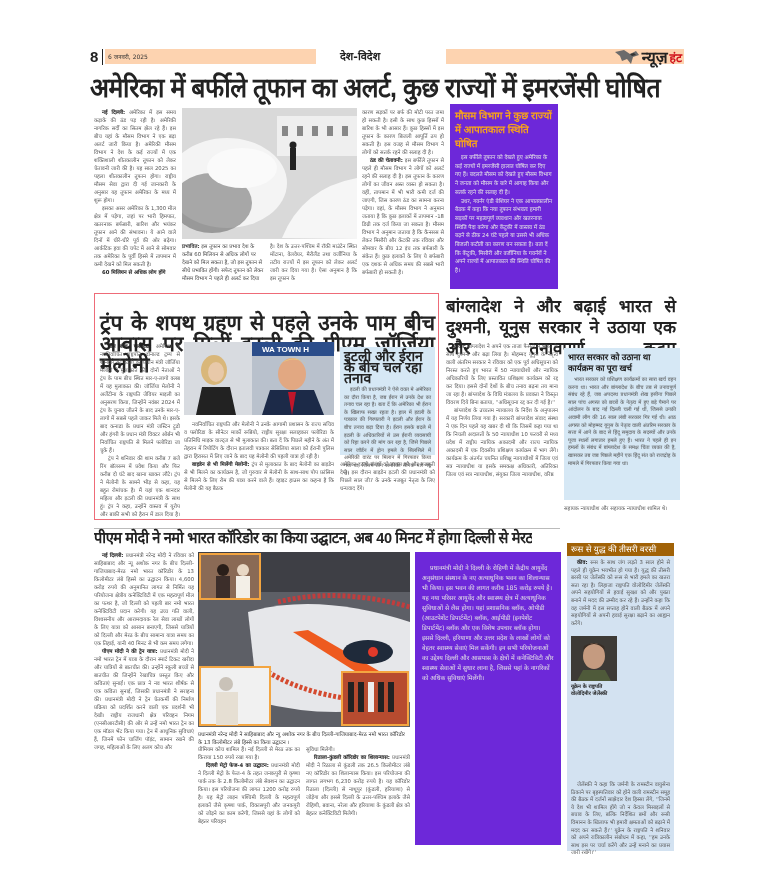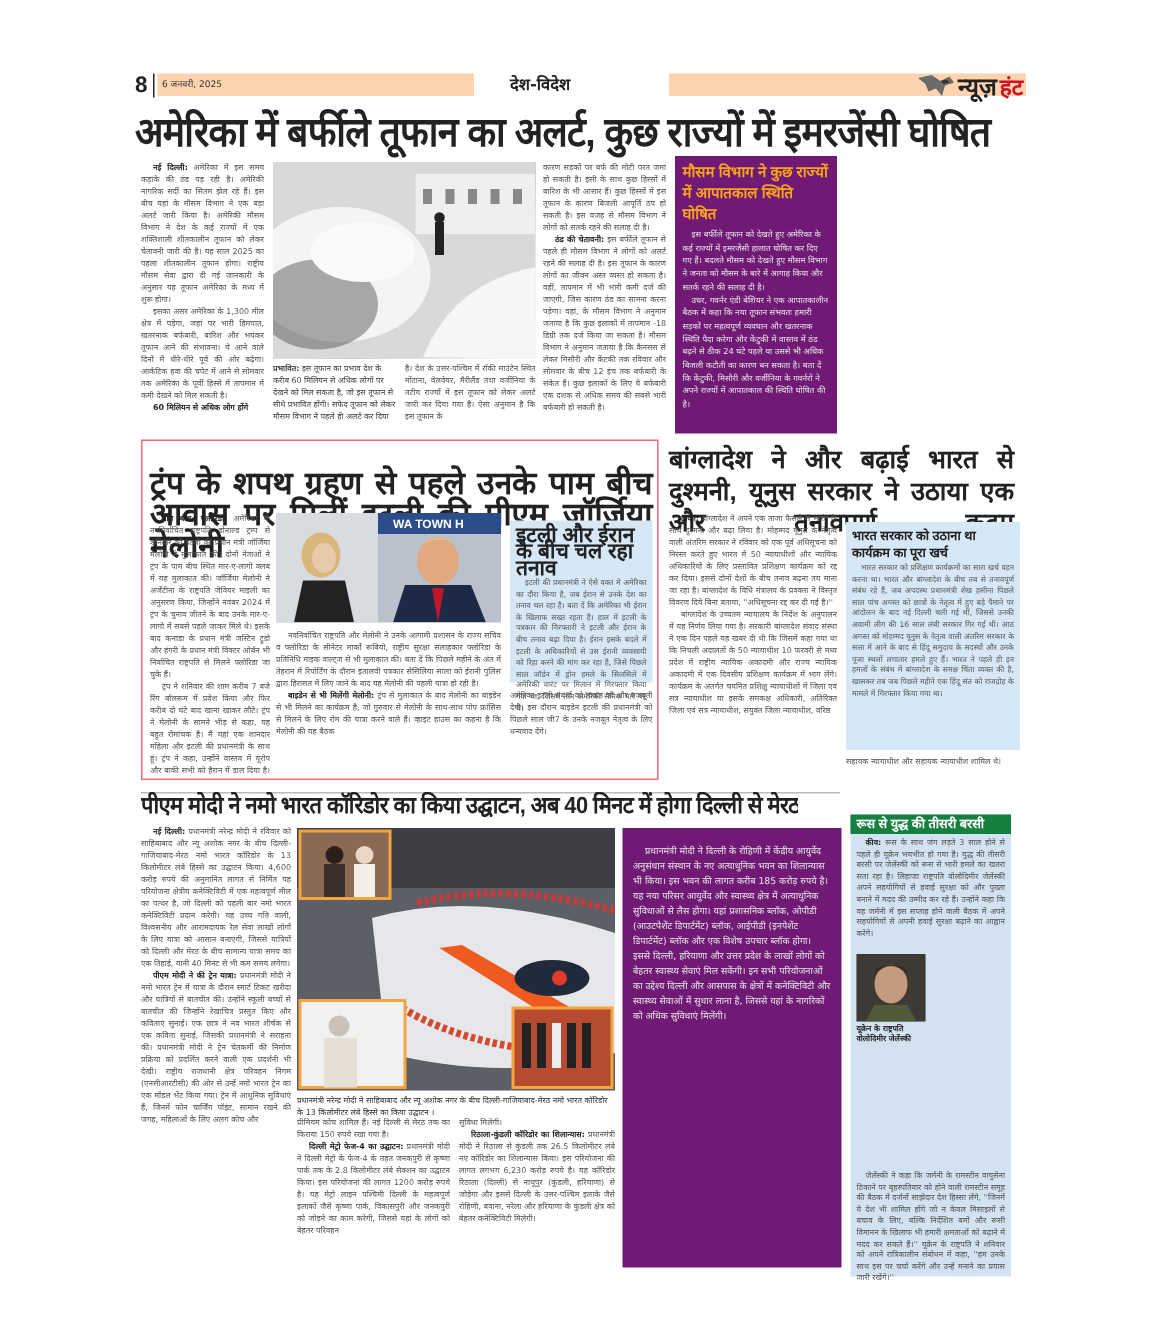--- a/index.html
+++ b/index.html
@@ -10,46 +10,46 @@
   .mast { position: absolute; left: 0; top: 7px; width: 594px; height: 20px; }
   .mast .pnum { position: absolute; left: 0; top: 0; font-weight: bold; font-size: 15px; font-family: "Liberation Sans", sans-serif; line-height: 20px; }
   .mast .sep { position: absolute; left: 12px; top: 2px; width: 1px; height: 16px; background: #222; }
   .mast .bar1 { position: absolute; left: 15px; top: 2px; width: 211px; height: 15px; background: #fdd3b0; }
   .mast .date { position: absolute; left: 18px; top: 3px; font-size: 6px; line-height: 13px; color: #333; }
   .mast .section { position: absolute; left: 250px; top: 0; font-weight: bold; font-size: 11px; line-height: 20px; }
   .mast .bar2 { position: absolute; left: 356px; top: 2px; width: 238px; height: 15px; background: #fdd3b0; }
   .mast .logo { position: absolute; right: 2px; top: 0; height: 20px; display: flex; align-items: center; gap: 2px; }
   .mast .logo .bird { width: 26px; height: 18px; }
   .mast .logo .n1 { font-weight: bold; font-size: 16px; color: #222; }
-  .mast .logo .n2 { font-weight: bold; font-size: 15px; color: #d0101a; }
+  .mast .logo .n2 { font-weight: bold; font-size: 12px; color: #d0101a; }
 
   .h1 { position: absolute; left: 0; top: 30px; width: 594px; font-family: "Liberation Sans", sans-serif; font-weight: bold; font-size: 27px; letter-spacing: -0.5px; line-height: 36px; color: #222; white-space: nowrap; transform: scaleX(0.92); transform-origin: left; }
 
   .txt { font-size: 5.3px; line-height: 8px; color: #555; text-align: justify; }
   .txt b { color: #222; }
   .col { position: absolute; overflow: hidden; }
 
   .photo { position: absolute; overflow: hidden; }
   .snow { background: linear-gradient(135deg, #e8e8e8 0%, #cfcfcf 40%, #9a9a9a 60%, #e4e4e4 80%, #f5f5f5 100%); }
   .caption { position: absolute; font-size: 5.3px; line-height: 8px; color: #444; }
 
-  .darkbox { position: absolute; background: #701a75; color: #e8e8e8; }
+  .darkbox { position: absolute; background: #6d28d9; color: #e8e8e8; }
   .darkbox .dh { font-family: "Liberation Sans", sans-serif; font-weight: bold; color: #f7a21b; }
   .darkbox .dt { font-size: 5.5px; line-height: 8.7px; color: #e6e6e6; }
 
   .redframe { position: absolute; left: 4px; top: 253px; width: 345px; height: 227px; border: 1.5px solid #ee6b78; }
   .h2 { font-family: "Liberation Sans", sans-serif; font-weight: bold; color: #222; line-height: 21px; }
 
   .bluebox { position: absolute; background: #d6e8f5; }
   .bluebox .bh { font-family: "Liberation Sans", sans-serif; font-weight: bold; color: #222; }
 
   .hrule { position: absolute; height: 1px; background: #bbb; }
 
   .ukbox { position: absolute; left: 477px; top: 503px; width: 107px; height: 308px; background: #d3e2f1; }
-  .ukbox .kicker { background: #15803d; color: #fff; font-weight: bold; font-size: 8.5px; line-height: 13px; padding: 0 4px; font-family: "Liberation Sans", sans-serif; }
+  .ukbox .kicker { background: #a16207; color: #fff; font-weight: normal; font-size: 8.5px; line-height: 13px; padding: 0 4px; font-family: "Liberation Sans", sans-serif; }
   .ukbox .uh { font-family: "Liberation Sans", sans-serif; font-weight: bold; font-size: 10px; line-height: 15px; color: #222; padding: 2px 4px 0 4px; }
   .ukbox .ut { font-size: 5.3px; line-height: 7.6px; color: #555; padding: 0 4px; text-align: justify; }
 
   svg { display: block; }
 </style>
 </head>
 <body>
 
 <div class="page">
 

